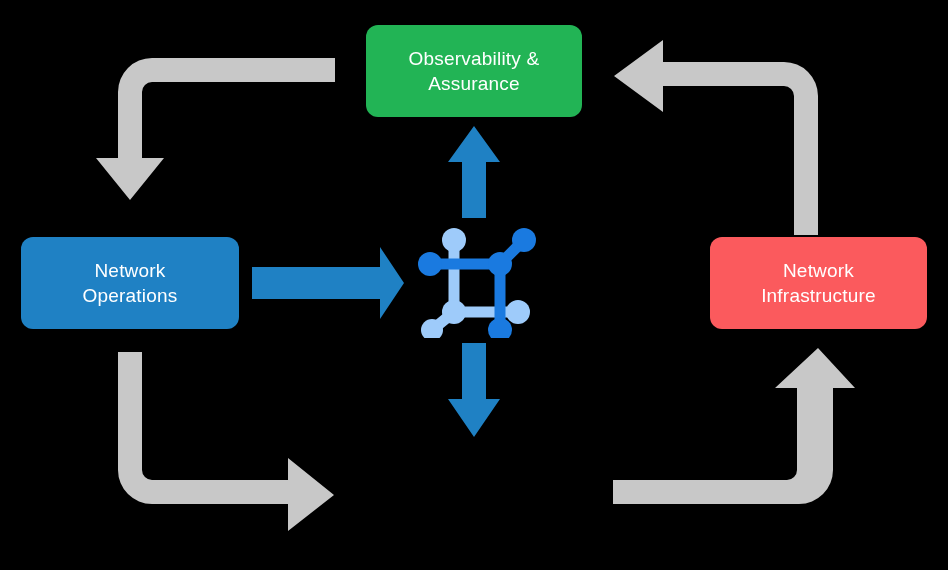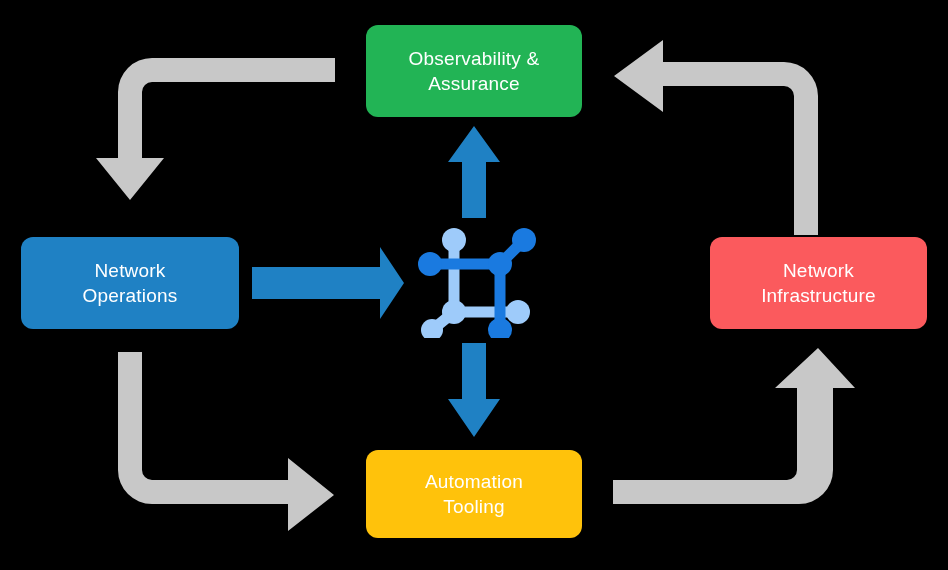--- a/index.html
+++ b/index.html
@@ -136,18 +136,14 @@
   <div id="box-operations" class="node-box" style="background:#1f81c4">
     <span class="node-label">Network
 Operations</span>
   </div>
 
   <div id="box-infrastructure" class="node-box" style="background:#fb5a5d">
     <span class="node-label">Network
 Infrastructure</span>
   </div>
 
-  <div id="box-automation" class="node-box" style="background:#ffc20b">
-    <span class="node-label">Automation
-Tooling</span>
-  </div>
 
 </div>
 
 </body></html>

